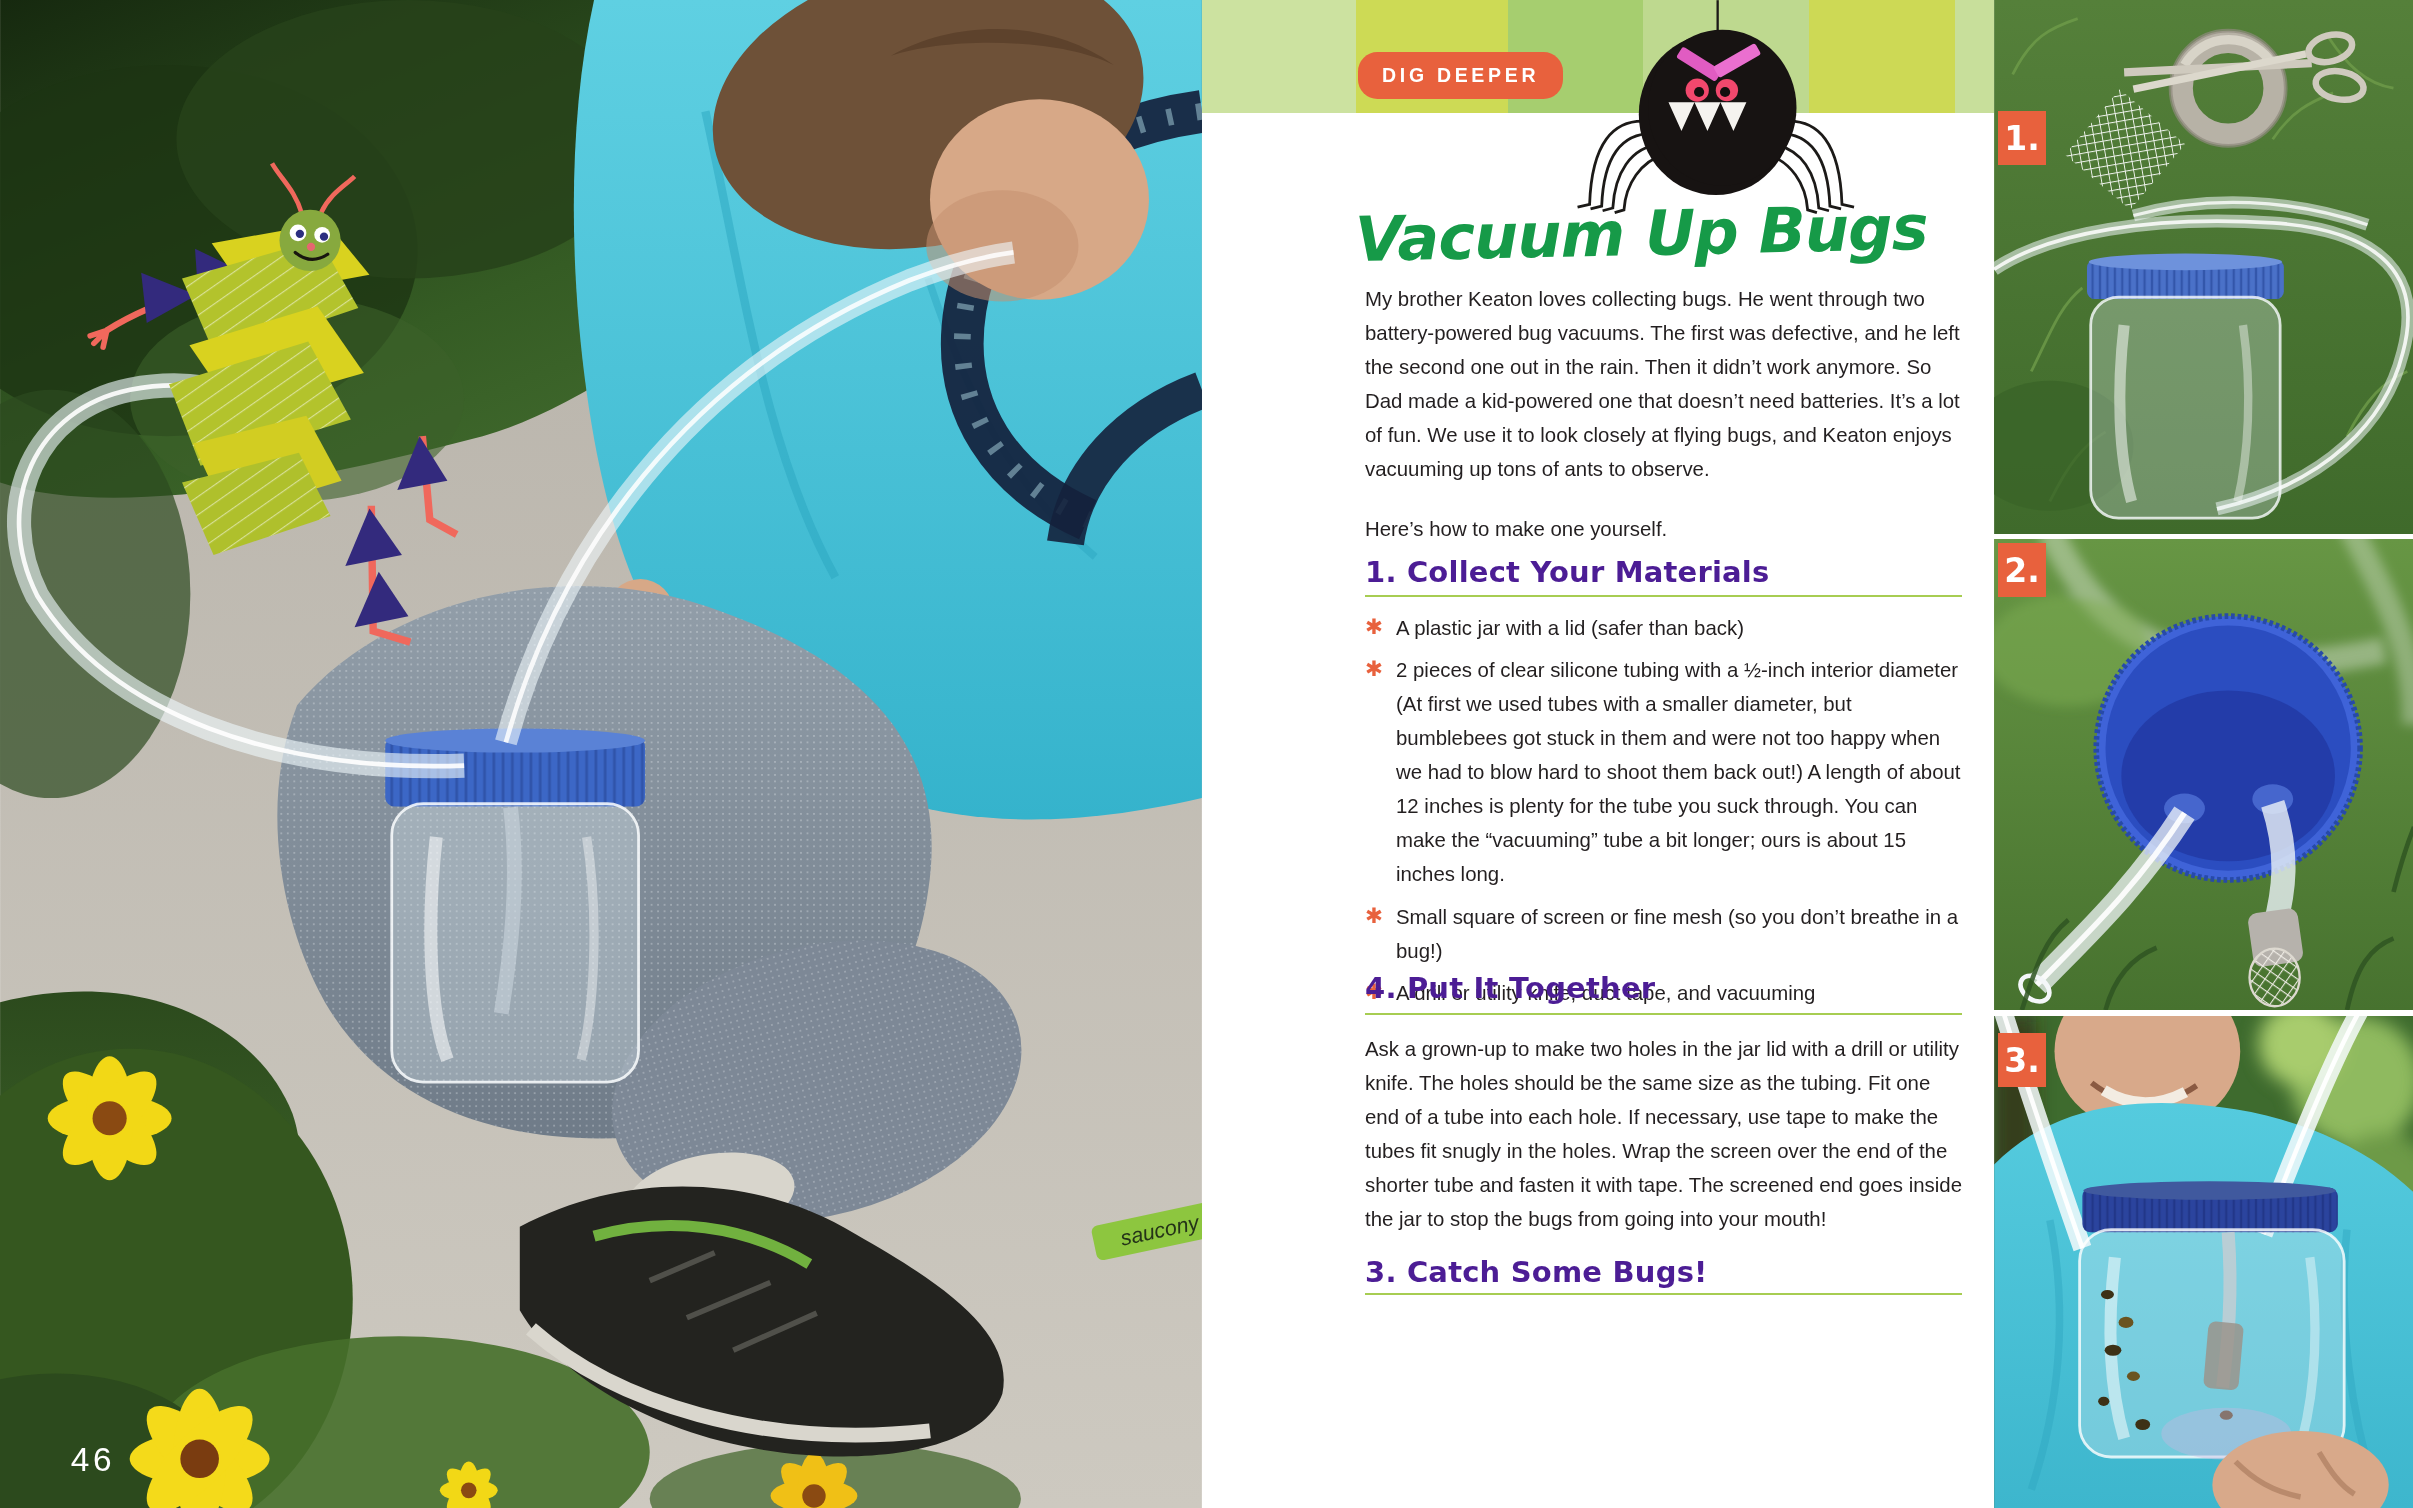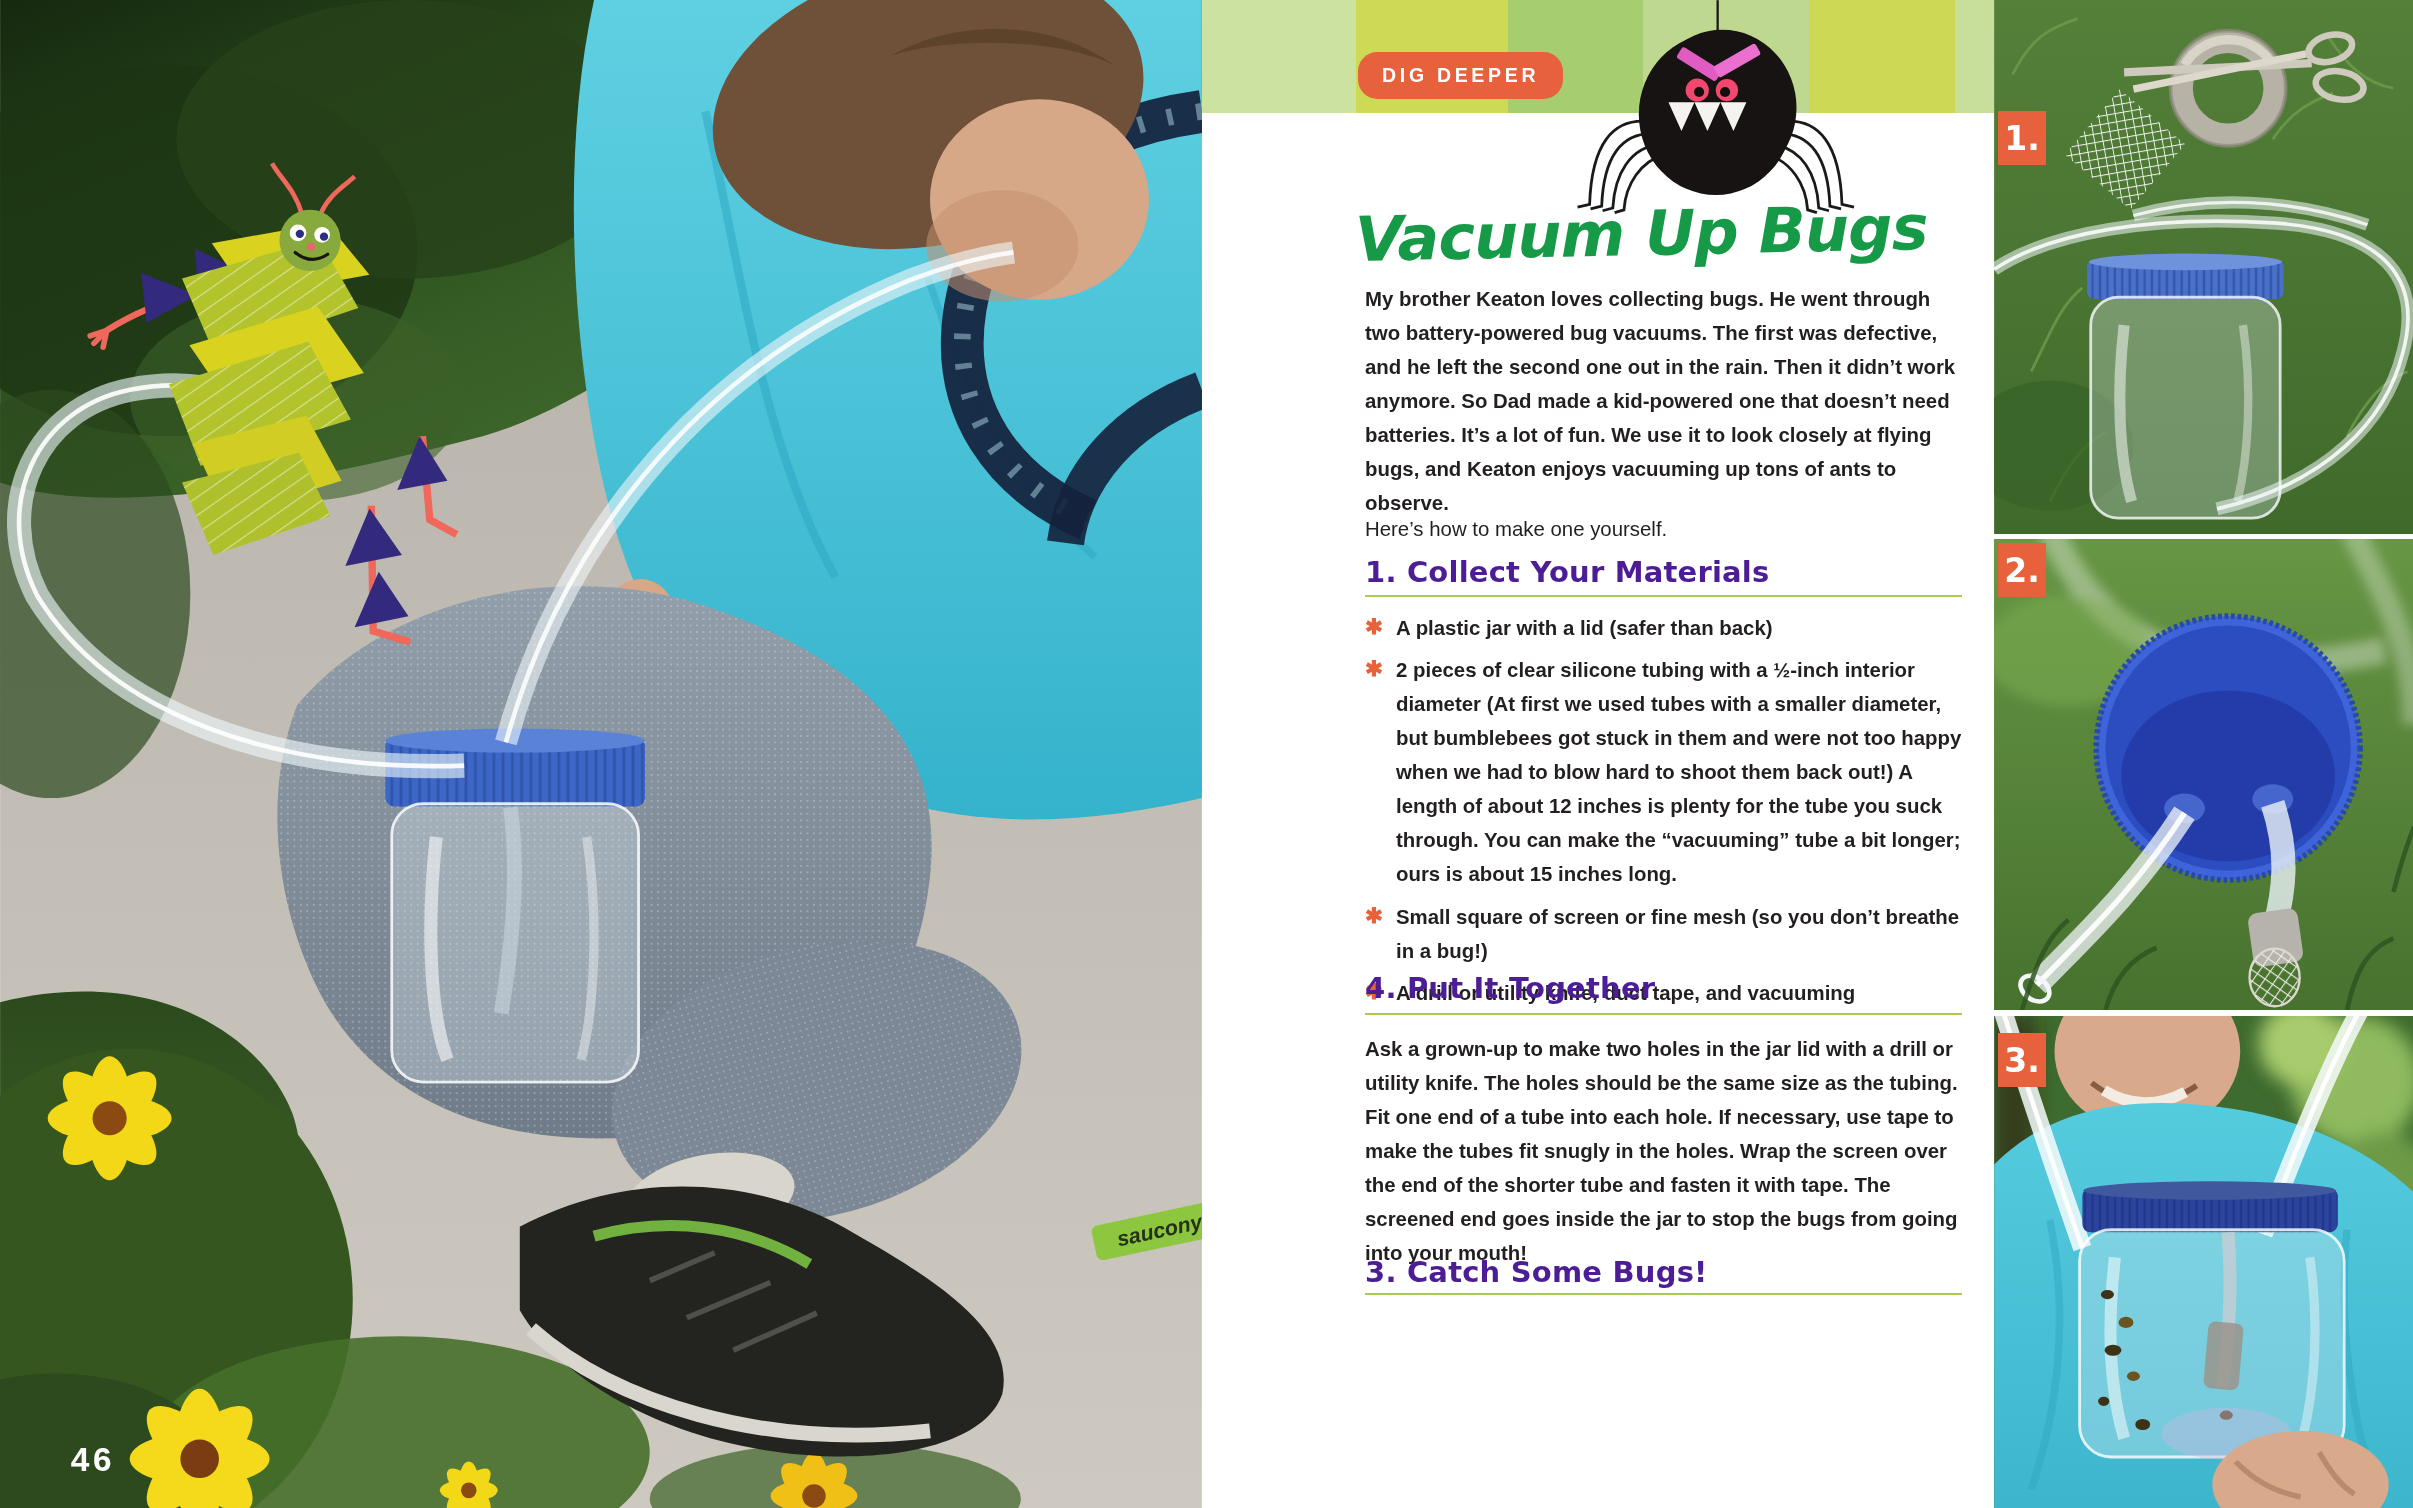--- a/index.html
+++ b/index.html
@@ -1,18 +1,18 @@
 <!DOCTYPE html>
 <html style="font-size:15px"><head>
 <meta charset="utf-8">
 <style>
   html,body{margin:0;padding:0;background:#ffffff;}
   .spread{position:relative;width:2413px;height:1508px;background:#ffffff;overflow:hidden;
           font-family:"Liberation Sans", sans-serif;color:#231f20;}
-  .abs{position:absolute;font-weight:bold;}
+  .abs{position:absolute;}
   
   .banner{left:1202px;top:0;width:792px;height:113px;display:flex;}
   .banner .stripe{height:100%;}
   
   .kicker{left:1358px;top:52px;height:47px;padding:0 24px;border-radius:19.5px;background:#e8613d;
           display:flex;align-items:center;color:#fff;font-weight:700;font-size:19.5px;letter-spacing:3.7px;}
   
   .title{left:1355px;top:197px;font-size:62px;font-weight:700;font-style:italic;color:#169a48;
          letter-spacing:-0.9px;transform:rotate(-1.2deg);font-family:"DejaVu Sans",sans-serif;}
   

